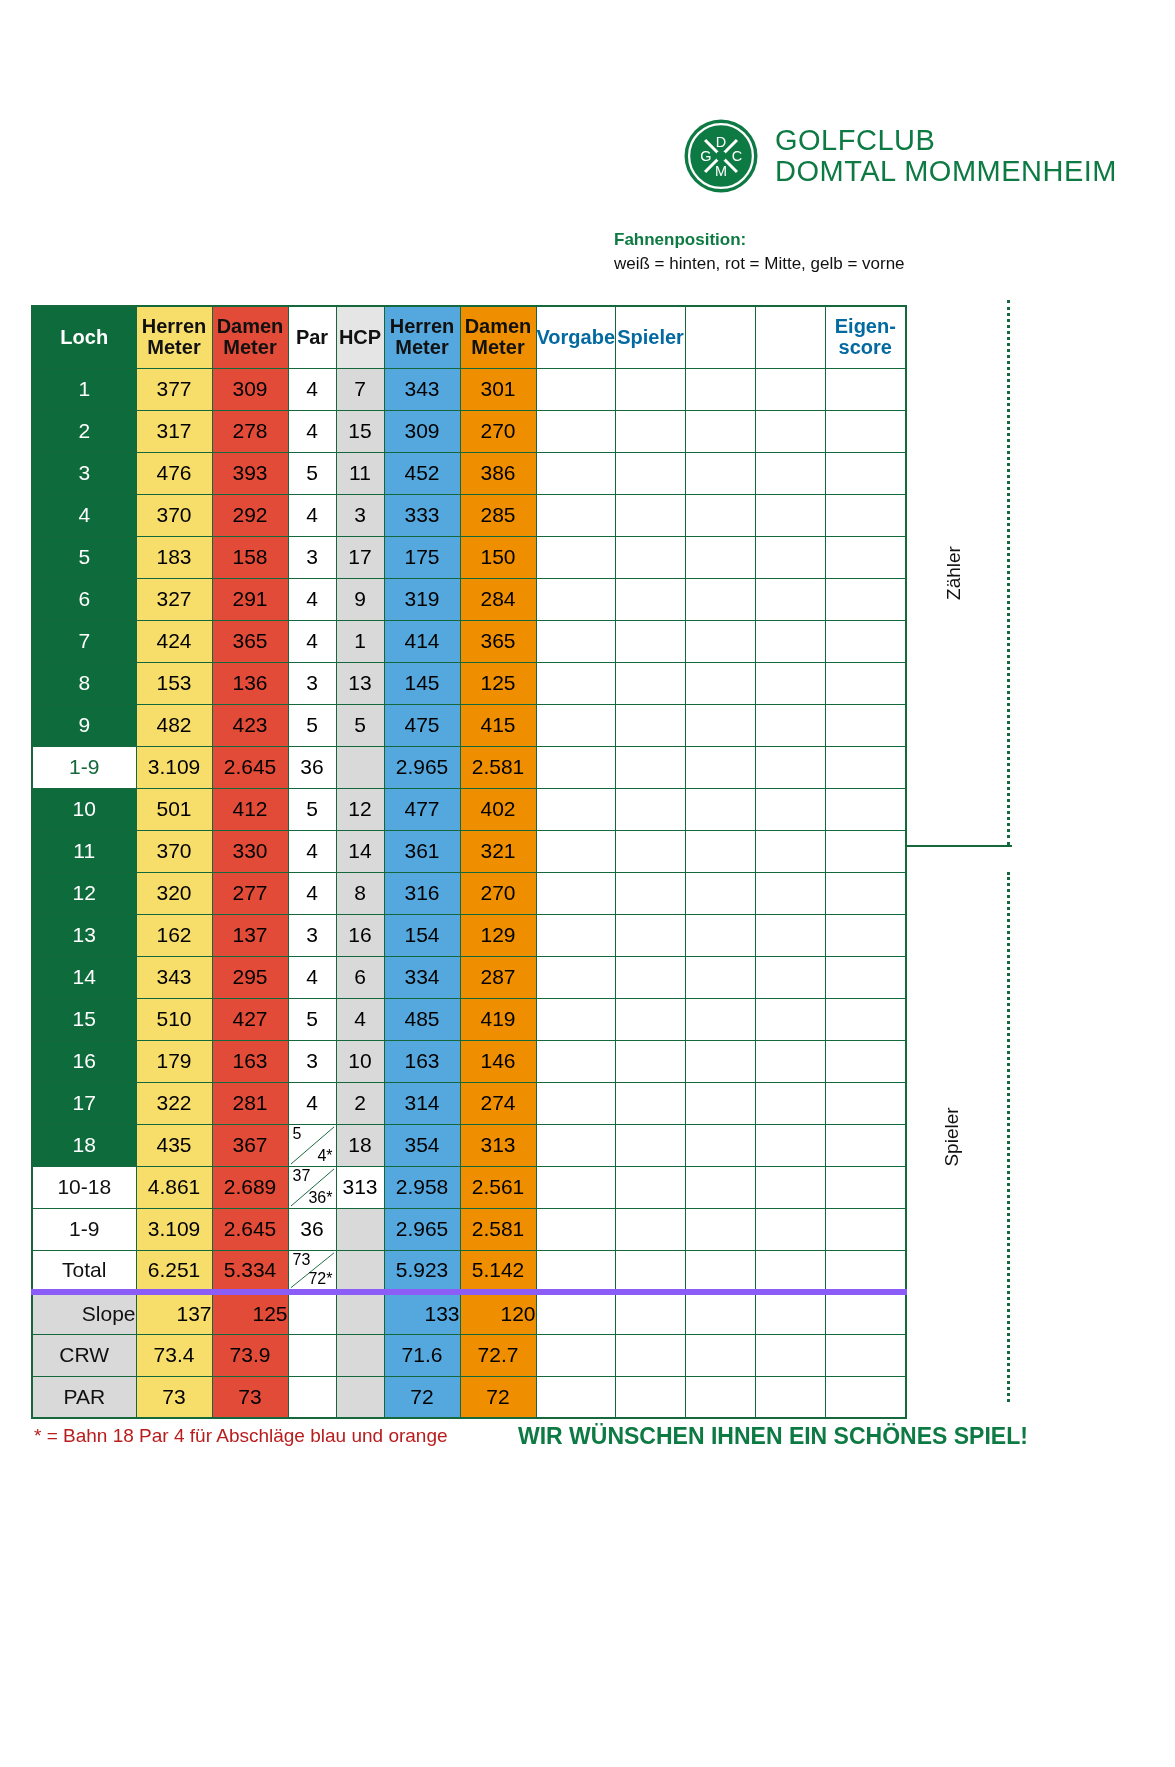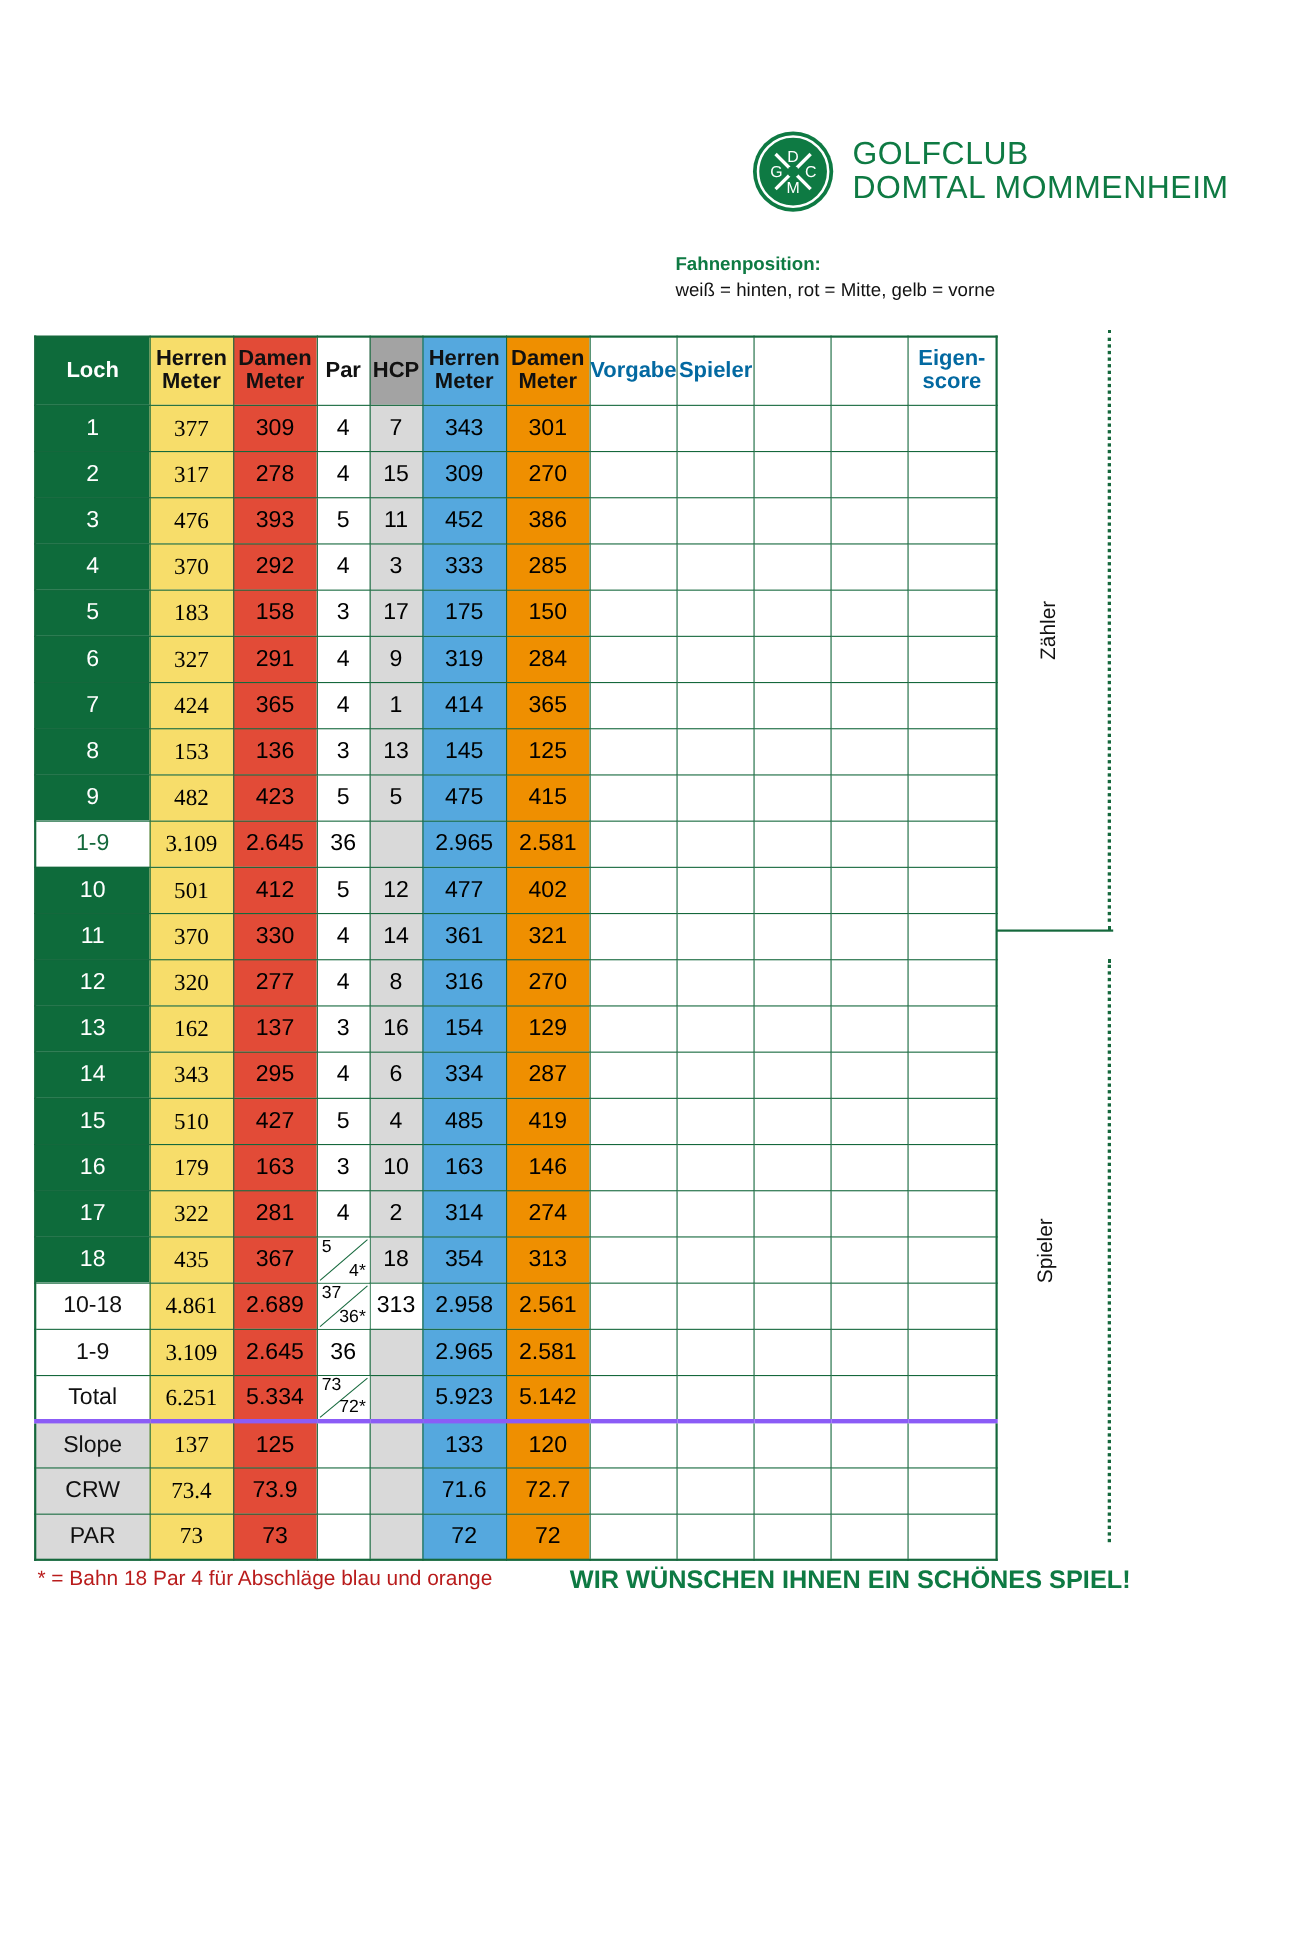--- a/index.html
+++ b/index.html
@@ -59,40 +59,40 @@
   .w-eig { width:80px;margin-top:28px; }
 
   
   .card thead td{
     height:62px; font-weight:bold; font-size:20px; line-height:1.05;
   }
   .h-loch{ background:#0e6b3b; color:#fff; }
   .h-hy  { background:#f7dd6a; color:#111; }
   .h-dr  { background:#e24b37; color:#111; }
   .h-par { background:#ffffff; color:#111; }
-  .h-hcp { background:#a3a3a3; color:#111; }
+  .h-hcp { background:#e5e5e5; color:#111; }
   .h-hb  { background:#55a8de; color:#111; }
   .h-do  { background:#ef8f00; color:#111; }
   .h-pl  { background:#ffffff; color:#0369a1; }
 
   
   .c-loch { background:#0e6b3b; color:#ffffff; font-weight:bold; border-color:#ffffff;}
-  .c-hy   { background:#f7dd6a;font-family:Liberation Serif, serif; }
+  .c-hy   { background:#f7dd6a; }
   .c-dr   { background:#e24b37; }
   .c-par  { background:#ffffff; }
   .c-hcp  { background:#d9d9d9; }
   .c-hb   { background:#55a8de; }
   .c-do   { background:#ef8f00; }
   .c-blank{ background:#ffffff; }
 
   
   .c-sum  { background:#ffffff; color:#111; font-weight:normal; }
   .c-sum-g{ background:#ffffff; color:#15683c; font-weight:normal; }
   .c-grey { background:#d9d9d9; color:#111; }
-  .thick-top td{ border-top:4px solid #8b5cf6; }
+  .thick-top td{ border-top:6px solid #8b5cf6;text-align:right; }
 
   
   .split{ position:relative; }
   .split .diag{
     position:absolute; left:0; top:0; width:100%; height:100%;
     pointer-events:none;
   }
   .split .tl{
     position:absolute; left:4px; top:1px; font-size:16px; line-height:1;
   }

